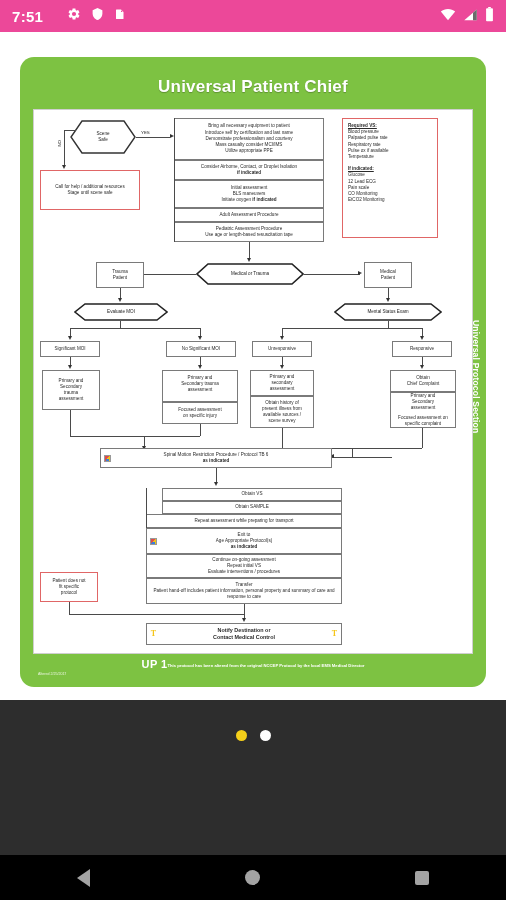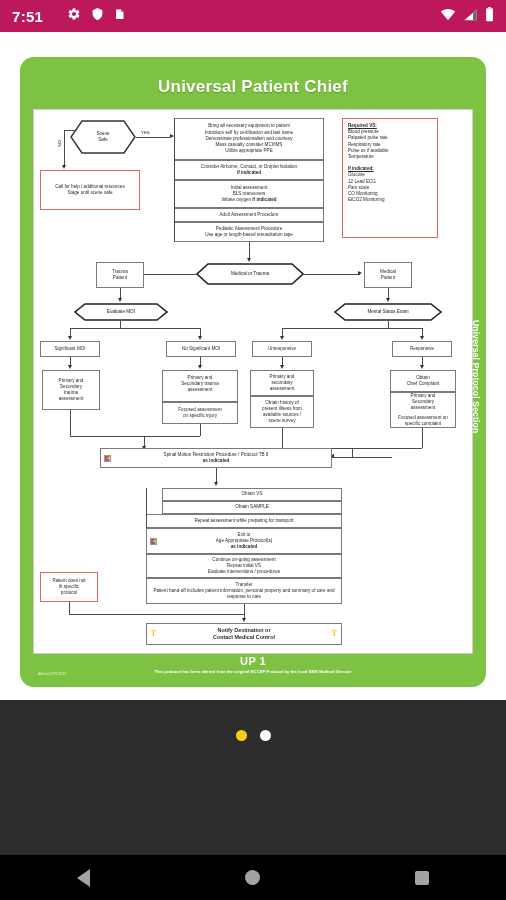--- a/index.html
+++ b/index.html
@@ -7,21 +7,21 @@
     width: 506px; height: 900px;
     background: #ffffff;
     font-family: "Liberation Sans", sans-serif;
     overflow: hidden;
   }
   .screen { position: relative; width: 506px; height: 900px; background: #ffffff; }
 
   
   .statusbar {
     position: absolute; top: 0; left: 0; width: 506px; height: 32px;
-    background: #be185d; display: flex; 
+    background: #ec4899; display: flex; 
     padding: 0 12px; color: #fff;
   }
   .sb-time { font-size: 15px; font-weight: 600; letter-spacing: .3px; margin-right: 14px; }
   .sb-left { display: flex; align-items: center; gap: 10px; flex: 1; }
   .sb-right { display: flex; align-items: center; gap: 7px; }
   .sb-ico { display: inline-block; }
 
   
   .page {
     position: absolute; top: 32px; left: 0; width: 506px; height: 668px;
@@ -42,21 +42,21 @@
     background: #ffffff; border: 1px solid #cfcfcf;
   }
   .side-tab {
     position: absolute; right: 2px; top: 240px; width: 16px; height: 160px;
     color: #ffffff; font-size: 8.5px; font-weight: bold;
     writing-mode: vertical-rl; text-align: center; line-height: 16px;
     letter-spacing: .2px;
   }
   .doc-footer {
     position: absolute; left: 8px; right: 8px; bottom: 6px; height: 34px;
-    display: flex; flex-direction: column; align-items: center; justify-content: center;
+    display: flex; flex-direction: row; align-items: center; justify-content: center;
   }
   .foot-code { color: #ffffff; font-size: 11px; font-weight: bold; letter-spacing: .4px; }
   .foot-note { color: #ffffff; font-size: 4.2px; font-weight: bold; margin-top: 2px; }
   .foot-left {
     position: absolute; left: 18px; bottom: 10px; color: #e9f5dd;
     font-size: 3.6px; line-height: 5px; text-align: left;
   }
   .box {
     position: absolute; background: #ffffff; border: 1px solid #7a7a7a;
     display: flex; align-items: center; justify-content: center;

